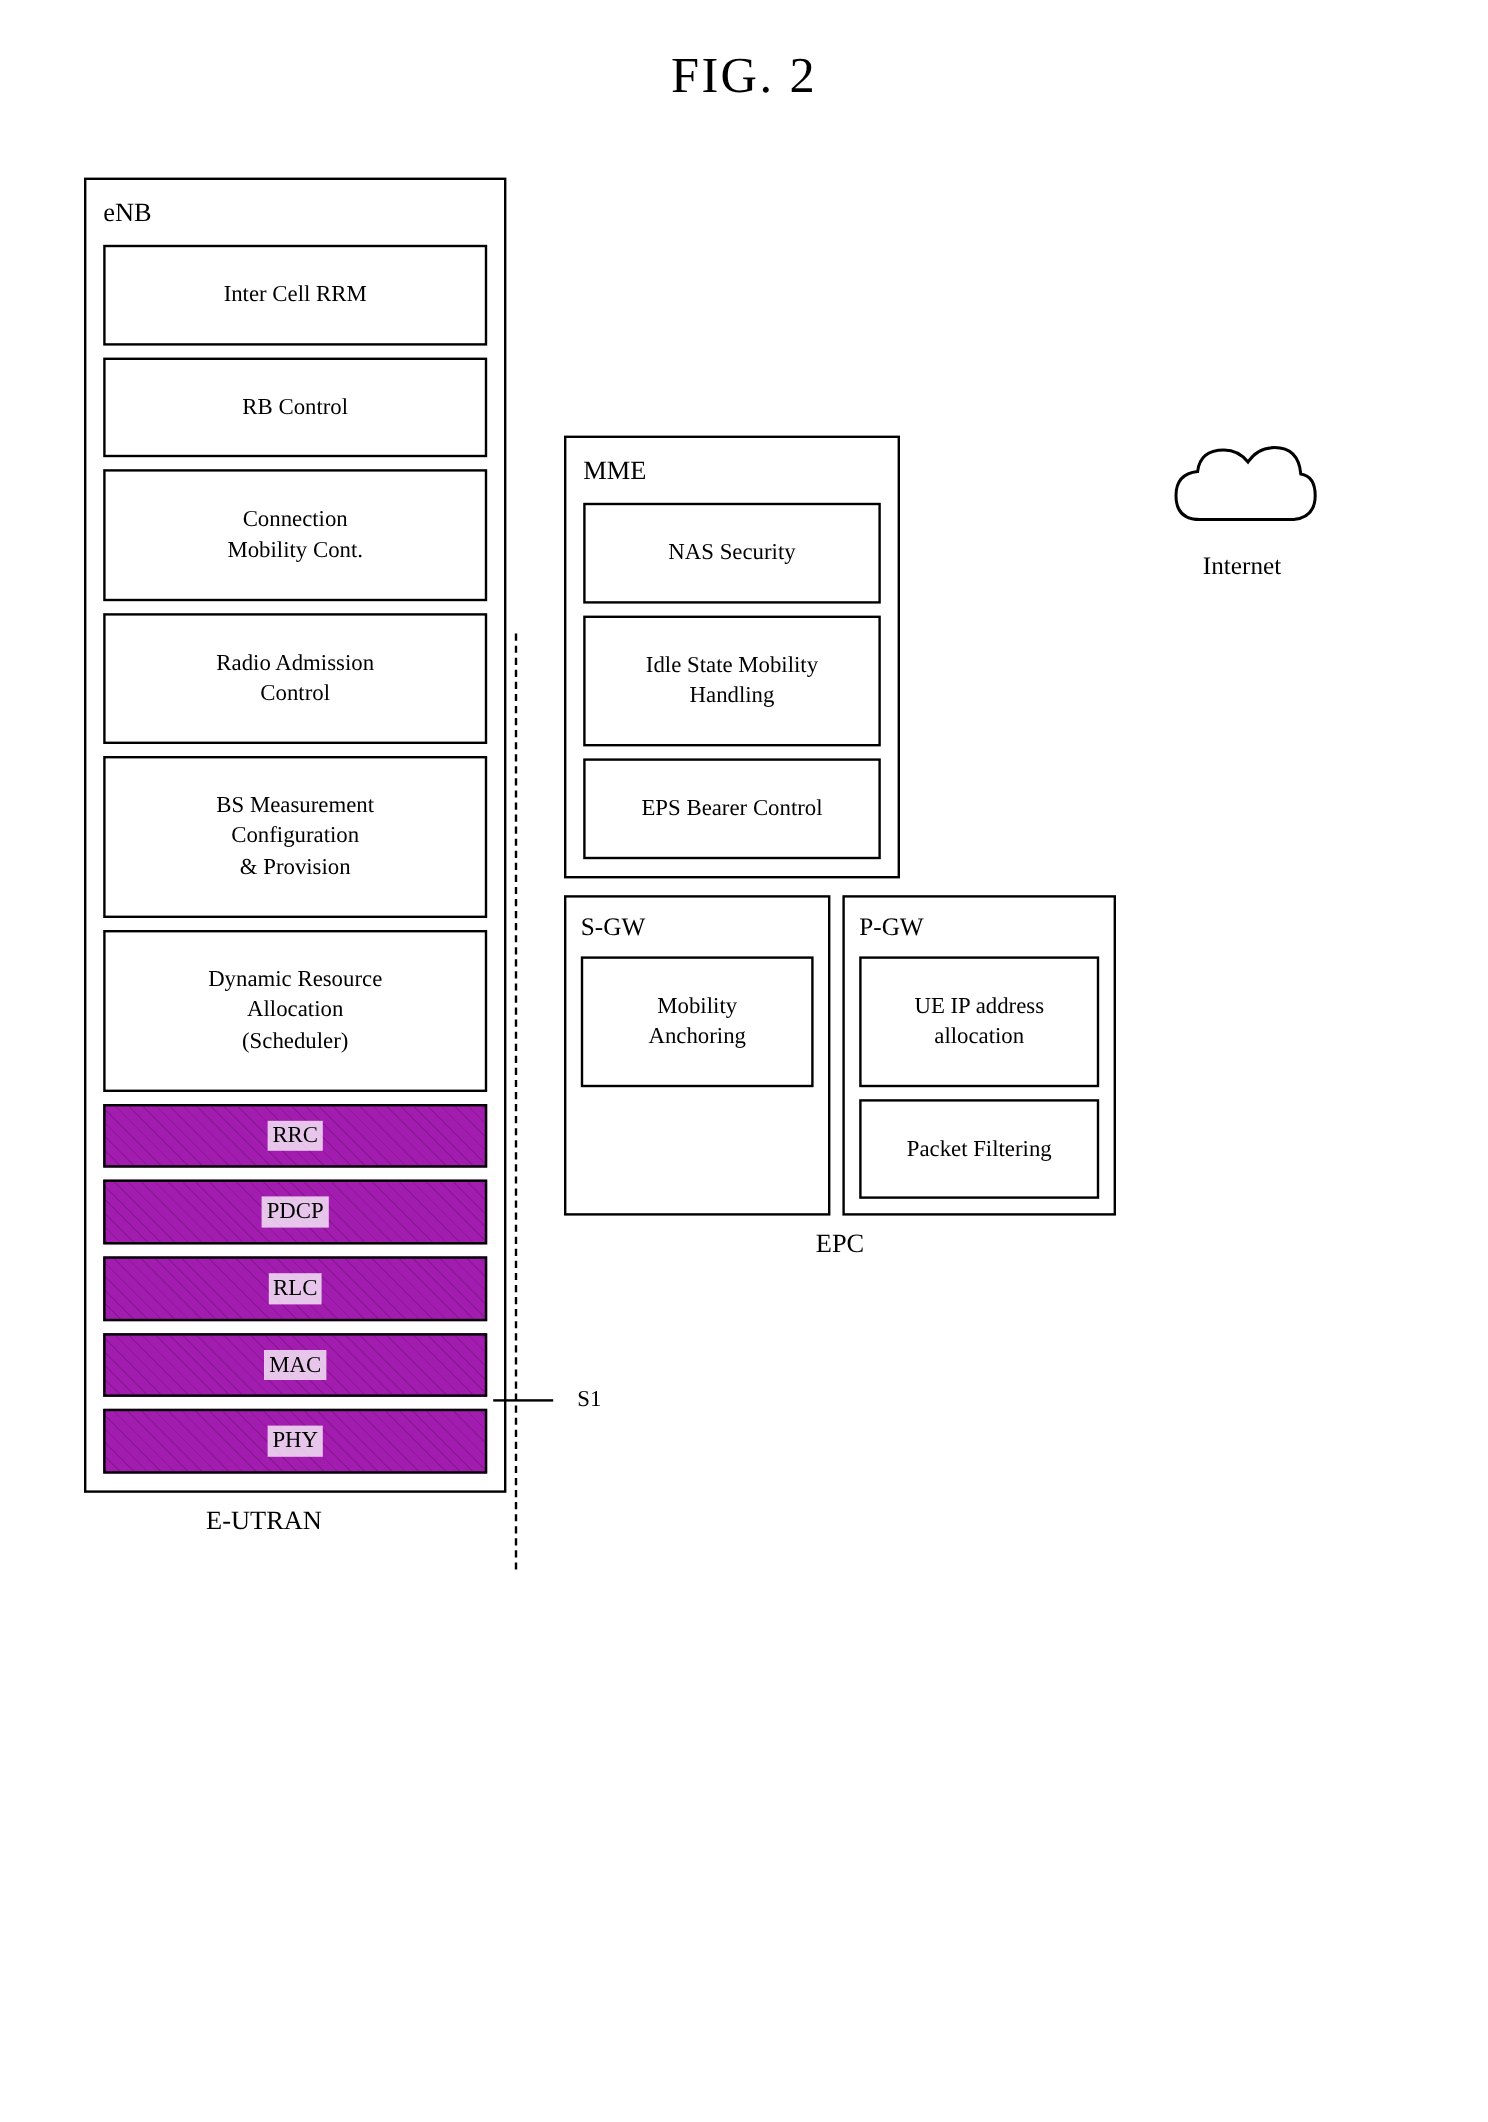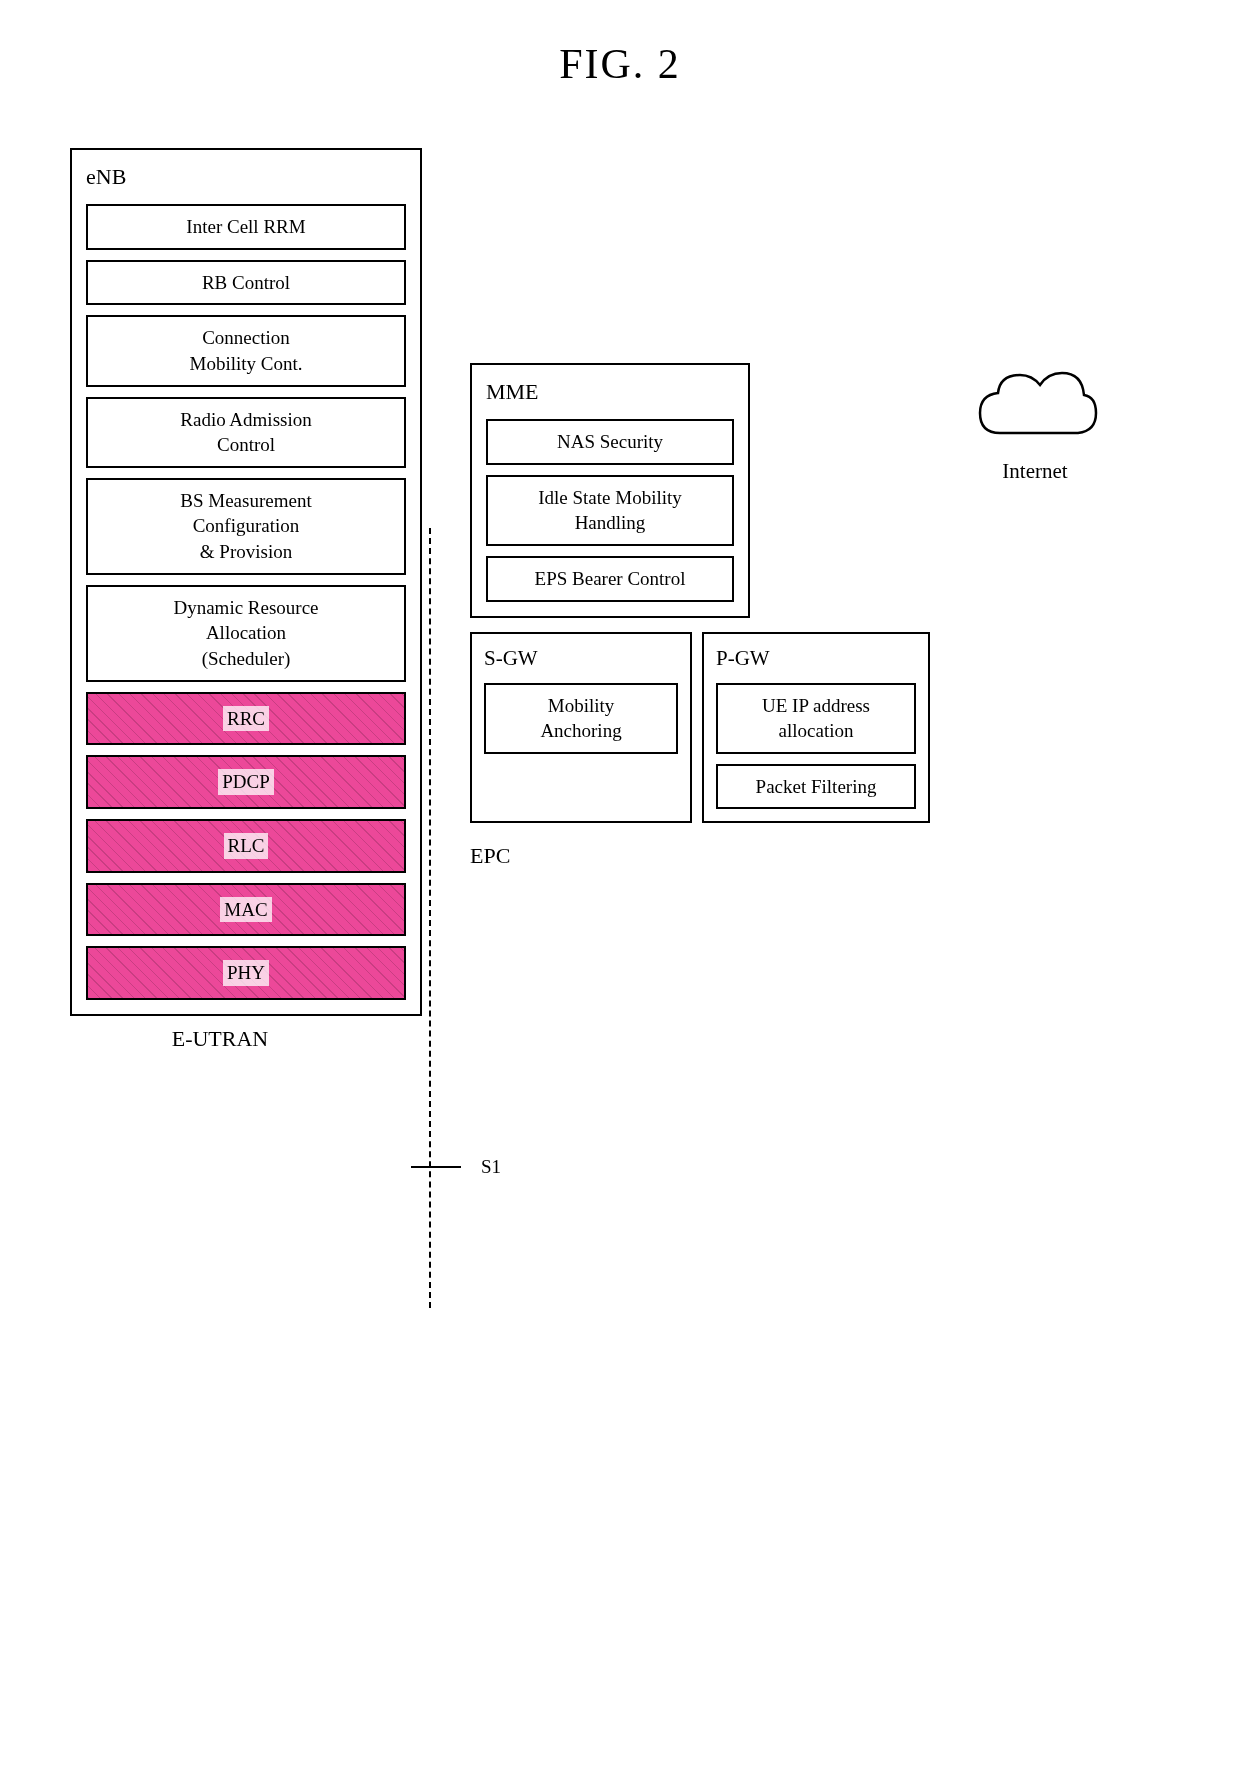--- a/index.html
+++ b/index.html
@@ -57,35 +57,35 @@
     }
 
     .enb-label {
       font-size: 22px;
       margin-bottom: 4px;
       font-style: normal;
     }
 
     .solid-box {
       border: 2px solid #000;
-      padding: 8px 14px;
+      padding: 27px 14px;
       text-align: center;
       font-size: 19px;
       line-height: 1.35;
       background: #fff;
       width: 100%;
     }
 
     
     .hatched-box {
       border: 2px solid #000;
       text-align: center;
       font-size: 19px;
       line-height: 1.35;
-      background: #ec4899;
+      background: #a21caf;
       width: 100%;
       position: relative;
       overflow: hidden;
       padding: 12px 14px;
     }
 
     .hatched-box .hatch-bg {
       position: absolute;
       top: 0; left: 0; right: 0; bottom: 0;
       background-image: repeating-linear-gradient(
@@ -205,22 +205,22 @@
     }
 
     .gw-label {
       font-size: 21px;
       margin-bottom: 2px;
     }
 
     .epc-label {
       font-size: 22px;
       width: 460px;
-      text-align: left;
-      margin-top: 20px;
+      text-align: center;
+      margin-top: 10px;
     }
 
     
     .internet-section {
       display: flex;
       flex-direction: column;
       align-items: center;
       margin-top: 215px;
       margin-left: 10px;
     }

